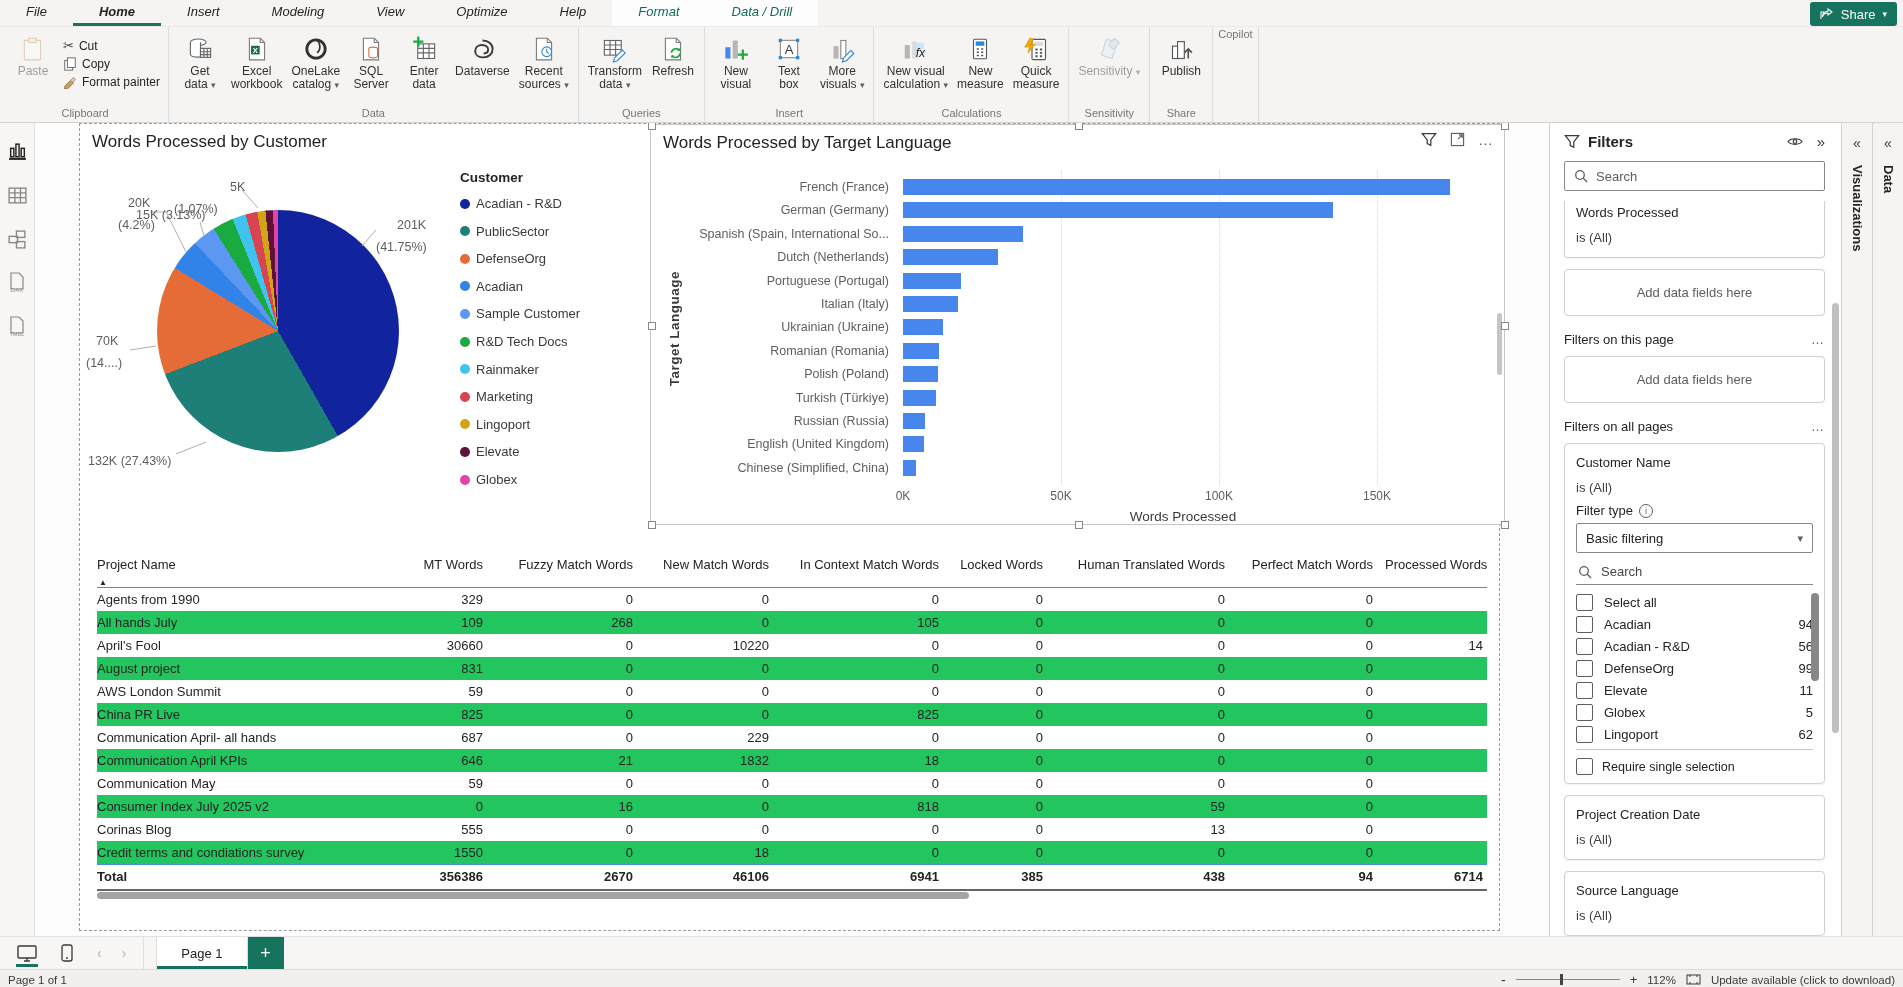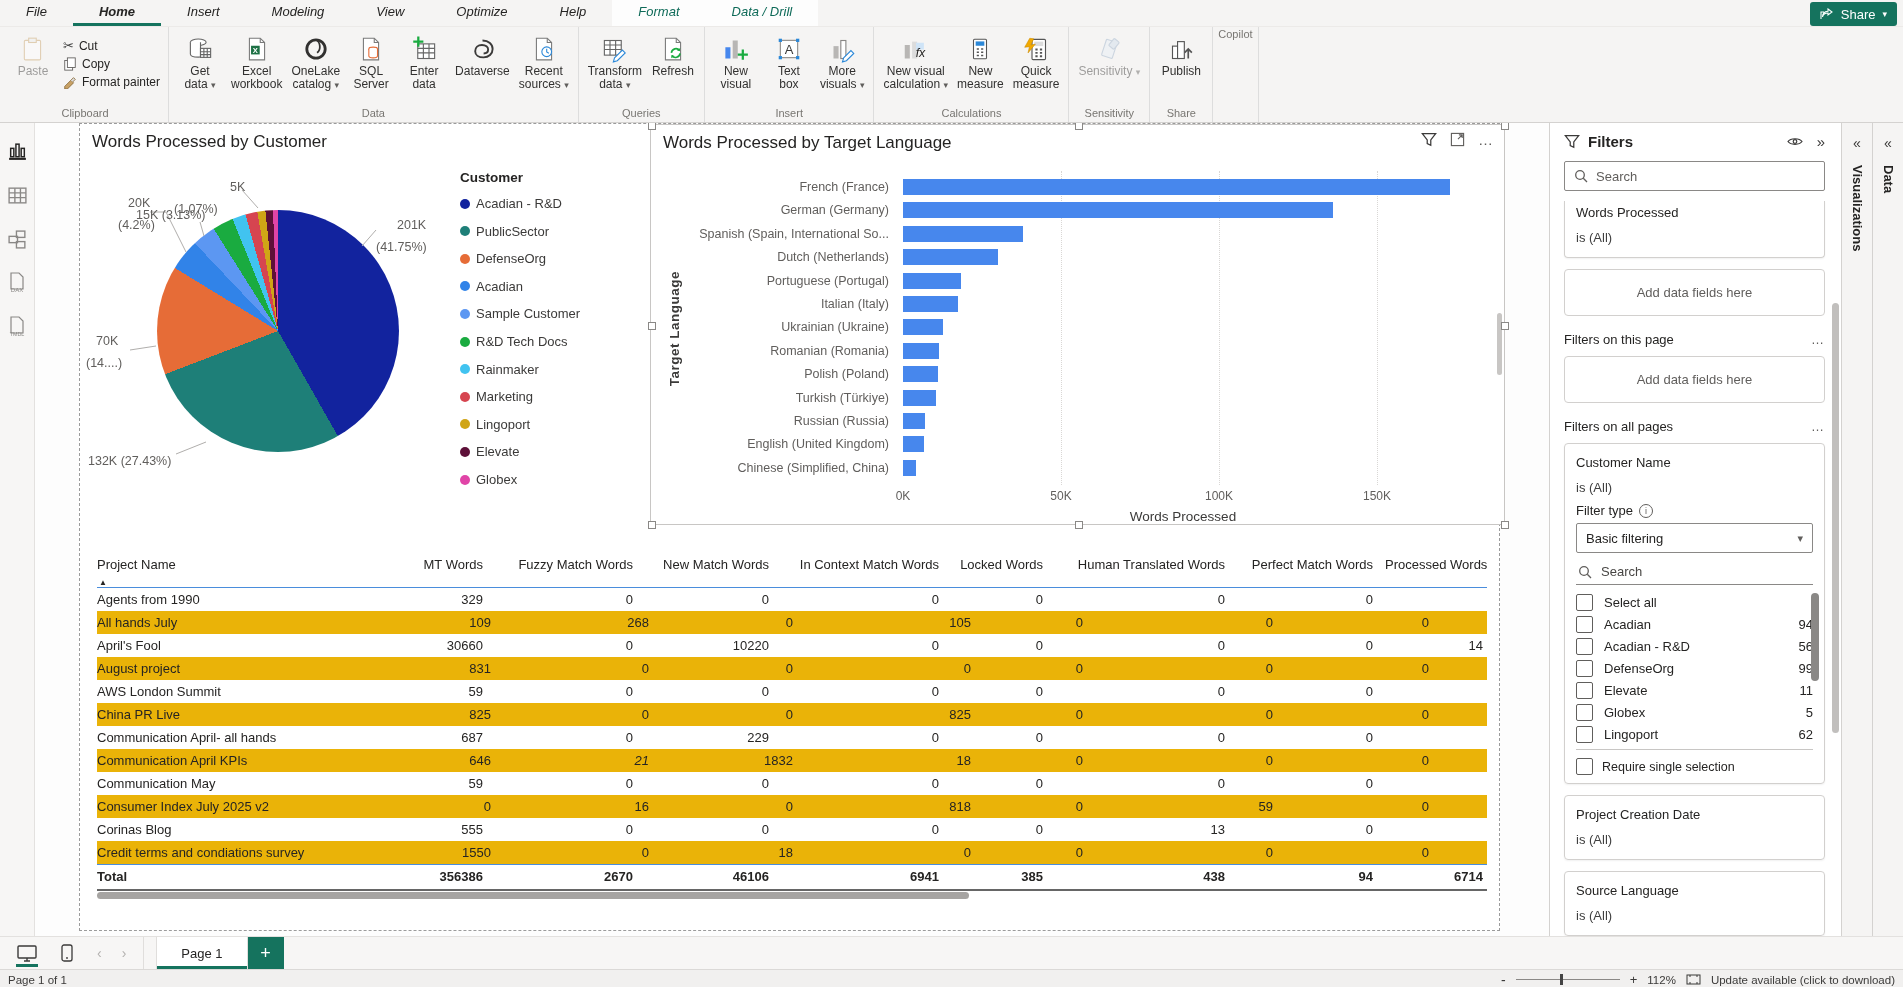--- a/index.html
+++ b/index.html
@@ -52,21 +52,21 @@
   .tick{position:absolute;font-size:12px;color:#605e5c;width:44px;text-align:center;}
   .xaxis-title{position:absolute;font-size:13.5px;color:#3b3a39;text-align:center;}
   .yaxis-title{position:absolute;font-size:13.5px;color:#3b3a39;transform:rotate(-90deg);width:150px;text-align:center;font-weight:bold;letter-spacing:.5px;}
   .vscroll{position:absolute;right:2px;top:188px;width:5px;height:62px;background:#c8c6c4;border-radius:3px;}
 
   
   .tbl{position:absolute;left:17px;top:431px;width:1390px;overflow:hidden;font-size:13px;}
   .trow{display:flex;height:23px;line-height:23px;white-space:nowrap;}
   .trow.head{height:32px;line-height:20px;border-bottom:1px solid #4a8ddc;position:relative;}
   .trow.odd{background:#fff;}
-  .trow.even{background:#eab308;gap:8px;}
+  .trow.even{background:#22c55e;}
   .trow.total{font-weight:bold;border-top:1px solid #4a8ddc;border-bottom:2px solid #666;height:24px;line-height:24px;}
   .tc{flex:0 0 auto;overflow:visible;padding:0;}
   .num{text-align:right;}
   .sort-arrow{position:absolute;left:2px;top:18px;font-size:8px;color:#252423;}
   .hscroll{position:absolute;left:17px;top:768px;width:872px;height:7px;background:#a6a4a2;border-radius:4px;}
 
   
   .filters{width:292px;border-left:1px solid #d4d2d0;background:#fff;position:relative;padding:10px 16px 4px 14px;box-sizing:border-box;overflow:hidden;}
   .f-head{display:flex;align-items:center;gap:8px;font-size:15px;}
   .f-title{font-weight:600;}
@@ -663,21 +663,21 @@
               <div class="tc num" style="width: 136px;">229</div>
               <div class="tc num" style="width: 170px;">0</div>
               <div class="tc num" style="width: 104px;">0</div>
               <div class="tc num" style="width: 182px;">0</div>
               <div class="tc num" style="width: 148px;">0</div>
               <div class="tc num" style="width: 150px; padding-right: 40px; box-sizing: border-box;"></div>
             </div>
             <div class="trow even">
               <div class="tc" style="width: 286px;">Communication April KPIs</div>
               <div class="tc num" style="width: 100px;">646</div>
-              <div class="tc num" style="width: 150px; font-style: italic;">21</div>
+              <div class="tc num" style="width: 150px;">21</div>
               <div class="tc num" style="width: 136px;">1832</div>
               <div class="tc num" style="width: 170px;">18</div>
               <div class="tc num" style="width: 104px;">0</div>
               <div class="tc num" style="width: 182px;">0</div>
               <div class="tc num" style="width: 148px;">0</div>
               <div class="tc num" style="width: 150px; padding-right: 40px; box-sizing: border-box;"></div>
             </div>
             <div class="trow odd">
               <div class="tc" style="width: 286px;">Communication May</div>
               <div class="tc num" style="width: 100px;">59</div>

